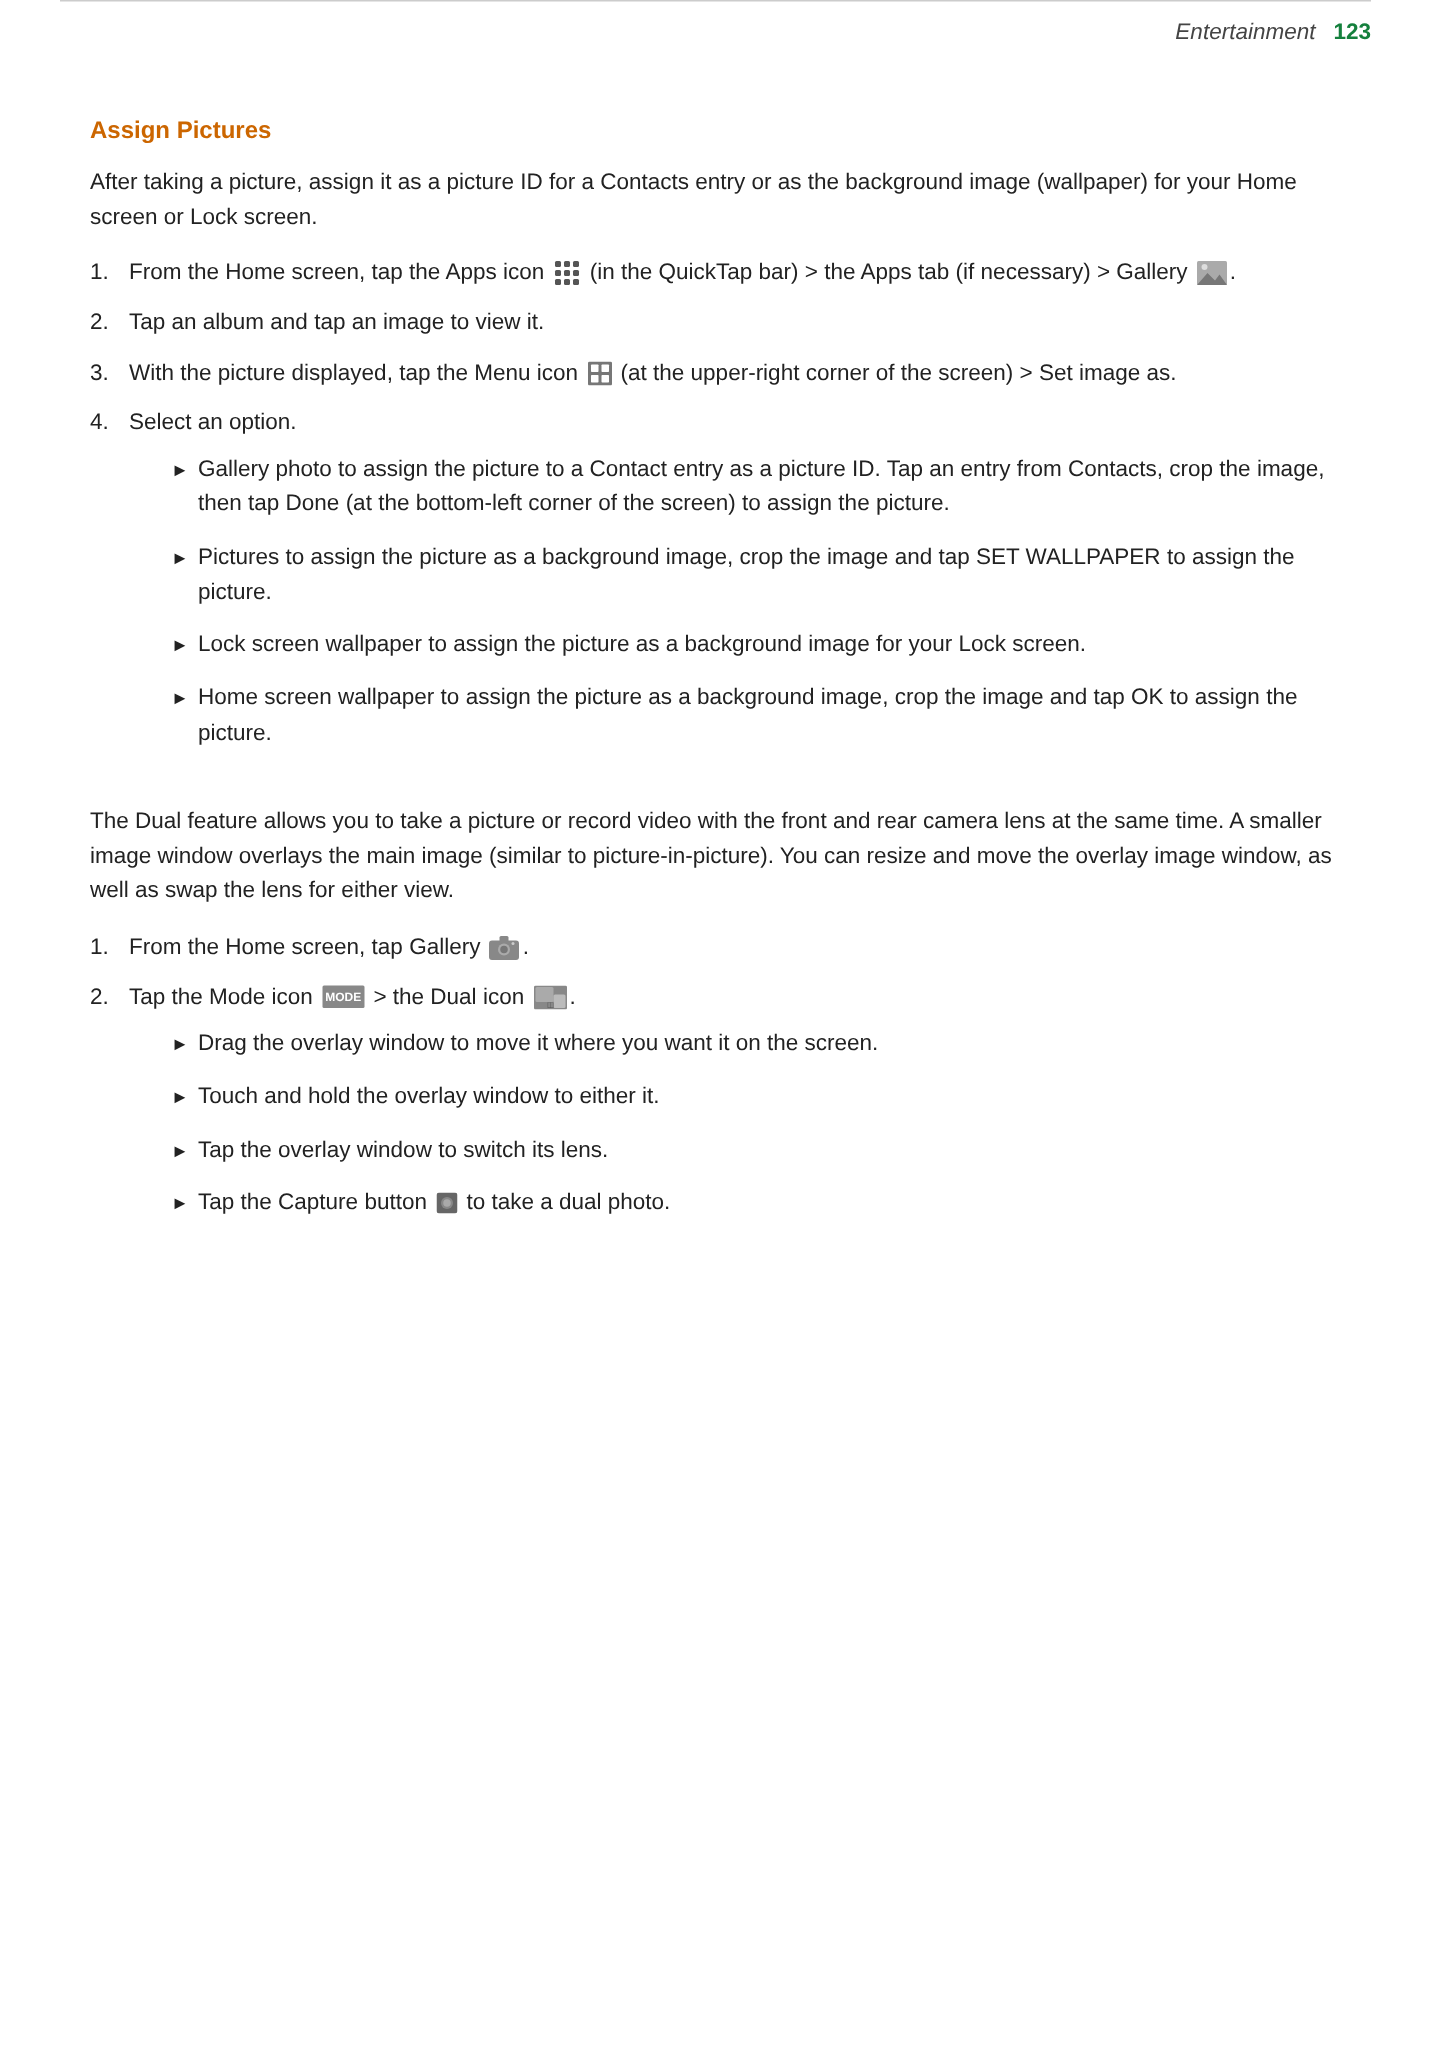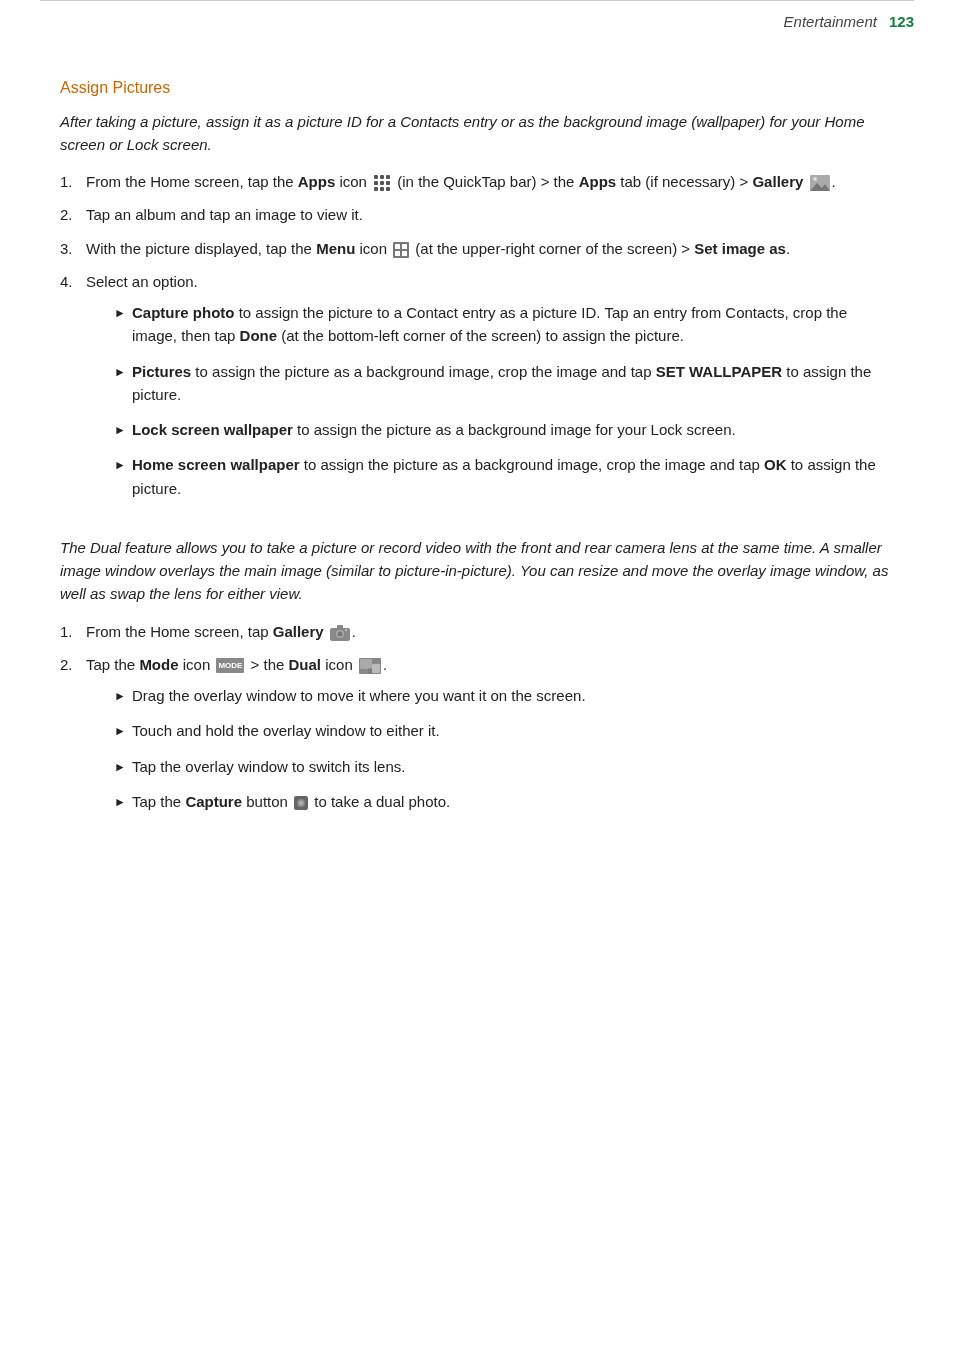--- a/index.html
+++ b/index.html
@@ -48,32 +48,31 @@
       margin-left: 12px;
     }
 
     .content {
       padding: 18px 60px 30px 60px;
     }
 
     
     .section-heading {
       color: #cc6600;
-      font-weight: normal;
+      font-weight: bold;
       font-size: 16px;
       margin-bottom: 10px;
       margin-top: 20px;
     }
 
     .intro-text {
       font-size: 15px;
       color: #222;
       margin-bottom: 14px;
       line-height: 1.55;
-      font-style: italic;
     }
 
     
     .numbered-list {
       list-style: none;
       padding: 0;
       margin: 0 0 12px 0;
     }
 
     .numbered-list > li {
@@ -115,21 +114,21 @@
       font-size: 12px;
       margin-top: 3px;
     }
 
     .bullet-content {
       flex: 1;
     }
 
     
     .kw {
-      font-weight: bold;
+      font-weight: normal;
     }
 
     
     .icon-mode {
       display: inline-block;
       width: 28px;
       height: 15px;
       vertical-align: middle;
       margin: 0 2px;
       background: #888;
@@ -215,21 +214,21 @@
 
         <li>
           <span class="num-label">4.</span>
           <span class="num-content">
             Select an option.
             <ul class="bullet-list">
 
               <li>
                 <span class="bullet-arrow">►</span>
                 <span class="bullet-content">
-                  <span class="kw">Capture photo</span> to assign the picture to a Contact entry as a picture ID. Tap an entry from Contacts, crop the image, then tap <span class="kw">Done</span> (at the bottom-left corner of the screen) to assign the picture.
+                  <span class="kw">Gallery photo</span> to assign the picture to a Contact entry as a picture ID. Tap an entry from Contacts, crop the image, then tap <span class="kw">Done</span> (at the bottom-left corner of the screen) to assign the picture.
                 </span>
               </li>
 
               <li>
                 <span class="bullet-arrow">►</span>
                 <span class="bullet-content">
                   <span class="kw">Pictures</span> to assign the picture as a background image, crop the image and tap <span class="kw">SET WALLPAPER</span> to assign the picture.
                 </span>
               </li>
 

